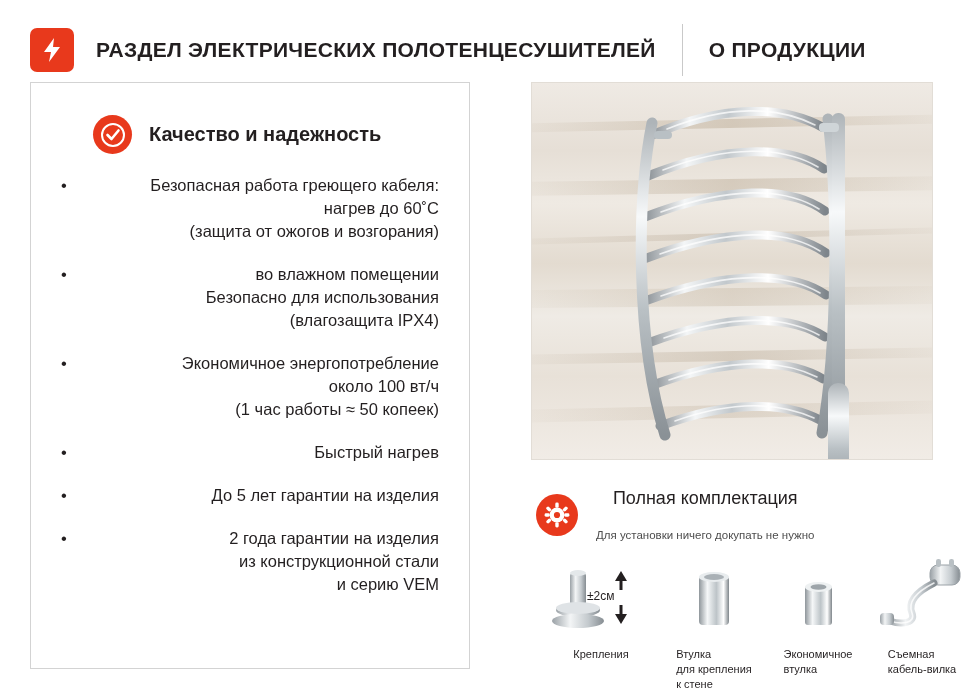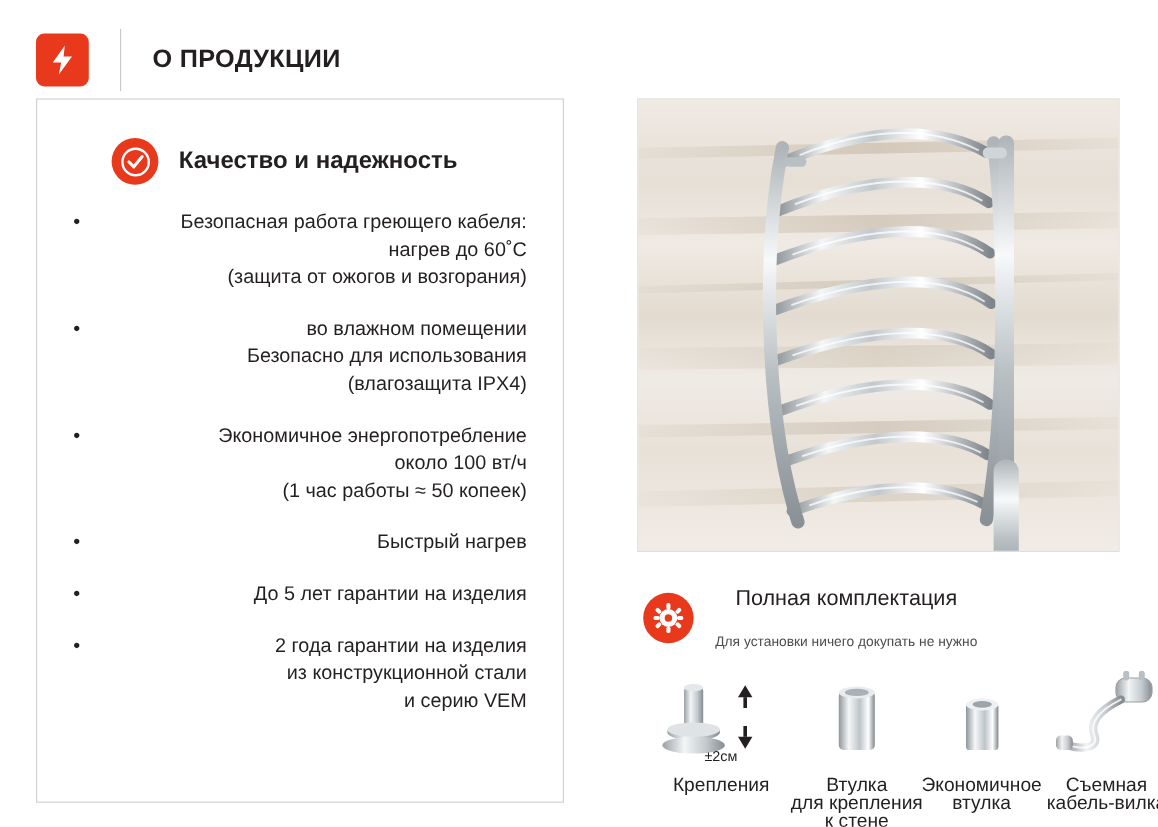--- a/index.html
+++ b/index.html
@@ -167,37 +167,38 @@
   .part {
     width: 104px;
     display: flex;
     flex-direction: column;
     align-items: center;
     flex: 0 0 auto;
   }
   .part-art { height: 78px; display: flex; align-items: flex-end; justify-content: center; }
   .part-label {
     margin-top: 10px;
-    font-size: 16px;
+    font-size: 11px;
     line-height: 15px;
-    text-align: center;
+    text-align: left;
     color: #231f20;
   }
   .part-label div { white-space: nowrap; }
   .dim-label { font-size: 12px; color: #231f20; }
 </style>
 </head>
 <body>
 
 <div class="header">
   <div class="header-badge">
     <svg width="22" height="26" viewBox="0 0 22 26" aria-hidden="true">
       <polygon points="13,1 3,15 10,15 8,25 19,10 12,10" fill="#ffffff"></polygon>
     </svg>
   </div>
+  <div class="header-title">РАЗДЕЛ ЭЛЕКТРИЧЕСКИХ ПОЛОТЕНЦЕСУШИТЕЛЕЙ</div>
   <div class="header-divider"></div>
   <div class="header-subtitle">О ПРОДУКЦИИ</div>
 </div>
 
 <div class="main">
 
   <div class="left-card">
 
     <div class="quality-head">
       <div class="quality-icon">
@@ -374,21 +375,21 @@
               <rect x="77.5" y="46" width="3" height="9" fill="#231f20"></rect>
               <polygon points="79,65 85,55 73,55" fill="#231f20"></polygon>
             </svg>
           </div>
           <div class="part-label">
             <div>Крепления</div>
           </div>
         </div>
 
         <div style="position:absolute; left:0; top:0; width:0; height:0; overflow:visible;">
-          <span style="position:absolute; left:587px; top:623px;" class="dim-label">±2см</span>
+          <span style="position:absolute; left:587px; top:589px;" class="dim-label">±2см</span>
         </div>
 
         <div class="part">
           <div class="part-art">
             <svg width="66" height="78" viewBox="0 0 66 78" aria-hidden="true">
               <defs>
                 <linearGradient id="g2" x1="0" y1="0" x2="1" y2="0">
                   <stop offset="0%" stop-color="#8f969b"></stop>
                   <stop offset="28%" stop-color="#f5f7f8"></stop>
                   <stop offset="58%" stop-color="#bdc4c8"></stop>

